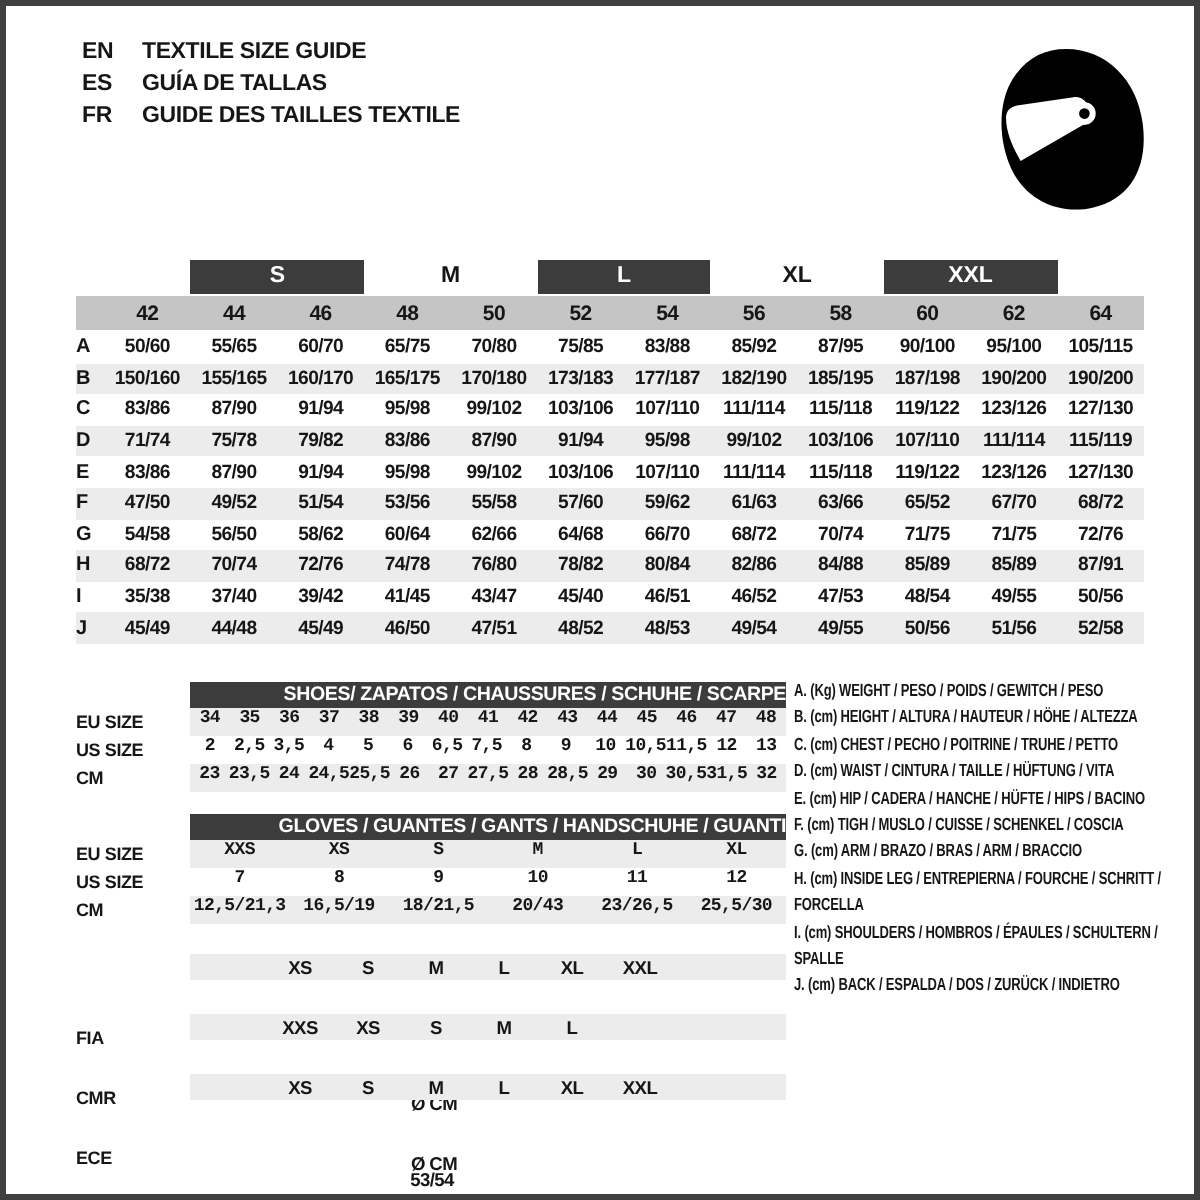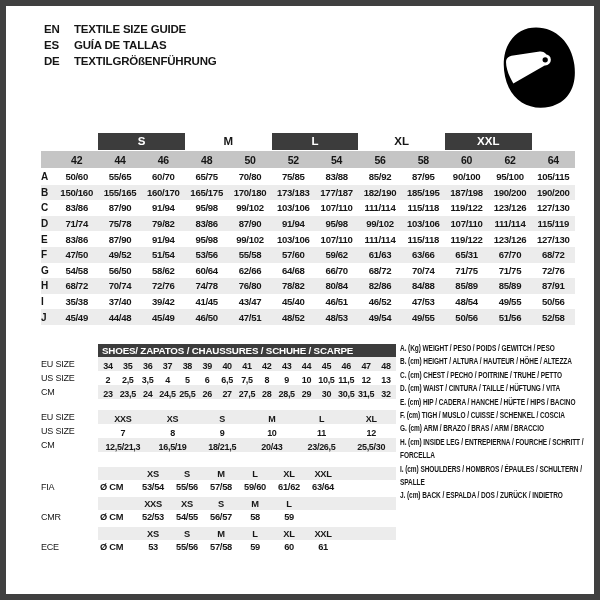--- a/index.html
+++ b/index.html
@@ -1,18 +1,18 @@
 <!DOCTYPE html>
 <html><head>
 <meta charset="utf-8">
 <style>
   html,body{margin:0;padding:0;background:#fff;}
   .page{
     position:relative;width:600px;height:600px;box-sizing:border-box;
-    background:#fff;border:6px solid #404040;overflow:hidden;
+    background:#fff;border:3px solid #404040;overflow:hidden;
     font-family:"Liberation Sans",sans-serif;color:#161616;
   }
   
   .langs{position:absolute;left:38px;top:15px;}
   .lang-row{display:flex;font-weight:bold;font-size:11.5px;line-height:16.2px;letter-spacing:-0.2px;}
   .lang-code{width:30px;flex:0 0 30px;}
   
   .helmet-logo{position:absolute;left:490px;top:18px;}
   
   .mtable{position:absolute;left:35px;top:127px;width:534px;}
@@ -25,56 +25,56 @@
   .stripe{background:#ececec;}
   .groups{height:17px;margin-bottom:1px;}
   .g{font-weight:bold;font-size:11.5px;text-align:center;line-height:17px;height:17px;}
   .g.first{flex:0 0 57.33px;}
   .g.one{flex:0 0 43.33px;}
   .g.two{flex:0 0 86.67px;}
   .g.dark{background:#3c3c3c;color:#fff;}
   
   .lower{position:absolute;left:35px;top:338px;width:356px;}
   .lrow{display:flex;}
-  .side{flex:0 0 57px;font-weight:normal;font-size:9px;letter-spacing:-0.2px;display:flex;align-items:center;text-align:center;}
+  .side{flex:0 0 57px;font-weight:bold;font-size:9px;letter-spacing:-0.2px;display:flex;align-items:center;text-align:center;}
   .tblbar{flex:0 0 298px;background:#3c3c3c;color:#fff;font-weight:bold;font-size:9.8px;
           height:13px;line-height:13px;padding-left:4px;box-sizing:border-box;
-          letter-spacing:-0.2px;white-space:nowrap;overflow:hidden;}
-  .trow{flex:0 0 298px;display:flex;height:14px;align-items:flex-end;}
+          letter-spacing:-0.2px;white-space:nowrap;overflow:hidden;text-align:right;}
+  .trow{flex:0 0 298px;display:flex;height:14px;align-items:flex-start;font-family:Liberation Mono, monospace;}
   .trow.gray{background:#ececec;}
   .trow > span{flex:1;text-align:center;font-weight:bold;font-size:9px;letter-spacing:-0.3px;white-space:nowrap;}
   .gap1{height:11px;}
   .gap2{height:15px;}
   .hrow{flex:0 0 298px;display:flex;height:13px;align-items:center;}
   .hrow.gray{background:#ececec;}
   .hrow > span{flex:0 0 34px;text-align:center;font-weight:bold;font-size:9.3px;letter-spacing:-0.3px;white-space:nowrap;}
   .hrow > span.unit{flex:0 0 38px;text-align:left;padding-left:2px;box-sizing:border-box;}
   .hrow-wrap{margin-top:3px;}
-  .vrow{height:14px;}
+  .vrow{height:14px;flex-direction:column;}
   
   .legend{position:absolute;left:394px;top:336px;width:270px;transform:scaleX(0.74);transform-origin:top left;}
   .legend > span{display:block;font-weight:bold;font-size:8.8px;line-height:13.4px;letter-spacing:-0.1px;}
 </style>
 </head>
 <body>
 
 <div class="page">
 
   <div class="langs">
     <div class="lang-row">
       <span class="lang-code">EN</span>
       <span>TEXTILE SIZE GUIDE</span>
     </div>
     <div class="lang-row">
       <span class="lang-code">ES</span>
       <span>GUÍA DE TALLAS</span>
     </div>
     <div class="lang-row">
-      <span class="lang-code">DE</span>
-      <span>TEXTILGRÖßENFÜHRUNG</span>
+      <span class="lang-code">FR</span>
+      <span>GUIDE DES TAILLES TEXTILE</span>
     </div>
   </div>
 
   <div class="helmet-logo">
     <svg width="82" height="88" viewBox="0 0 90 95">
       <path d="M44,3 C66,3 83,20 86,44 C89,67 80,85 59,90 C40,94.5 22,86 14,69 C7,54 6,33 15,19 C22,8 32,3 44,3 Z" fill="#000"></path>
       <path d="M11,41 C11,37 13,35 17,34 L48,29.5 C53,29 56.5,32.5 56.5,37.5 C56.5,41 55,44 52,45.5 L19,64.5 C15,57.5 11,49 11,41 Z" fill="#fff"></path>
       <circle cx="54" cy="38.5" r="6.2" fill="#fff"></circle>
       <circle cx="54" cy="38.5" r="2.9" fill="#000"></circle>
     </svg>
@@ -184,21 +184,21 @@
       <span class="rl">F</span>
     <span>47/50</span>
         <span>49/52</span>
         <span>51/54</span>
         <span>53/56</span>
         <span>55/58</span>
         <span>57/60</span>
         <span>59/62</span>
         <span>61/63</span>
         <span>63/66</span>
-        <span>65/31</span>
+        <span>65/52</span>
         <span>67/70</span>
         <span>68/72</span>
       </div>
     <div class="mrow data cells">
       <span class="rl">G</span>
     <span>54/58</span>
         <span>56/50</span>
         <span>58/62</span>
         <span>60/64</span>
         <span>62/66</span>
@@ -320,20 +320,24 @@
           <span>30</span>
           <span>30,5</span>
           <span>31,5</span>
           <span>32</span>
         </div>
     </div>
 
     <div class="gap1"></div>
 
     <div class="lrow">
+      <span class="side"></span>
+      <div class="tblbar">GLOVES / GUANTES / GANTS / HANDSCHUHE / GUANTI</div>
+    </div>
+    <div class="lrow">
       <span class="side">EU SIZE</span>
       <div class="trow gray">
           <span>XXS</span>
           <span>XS</span>
           <span>S</span>
           <span>M</span>
           <span>L</span>
           <span>XL</span>
         </div>
     </div>

